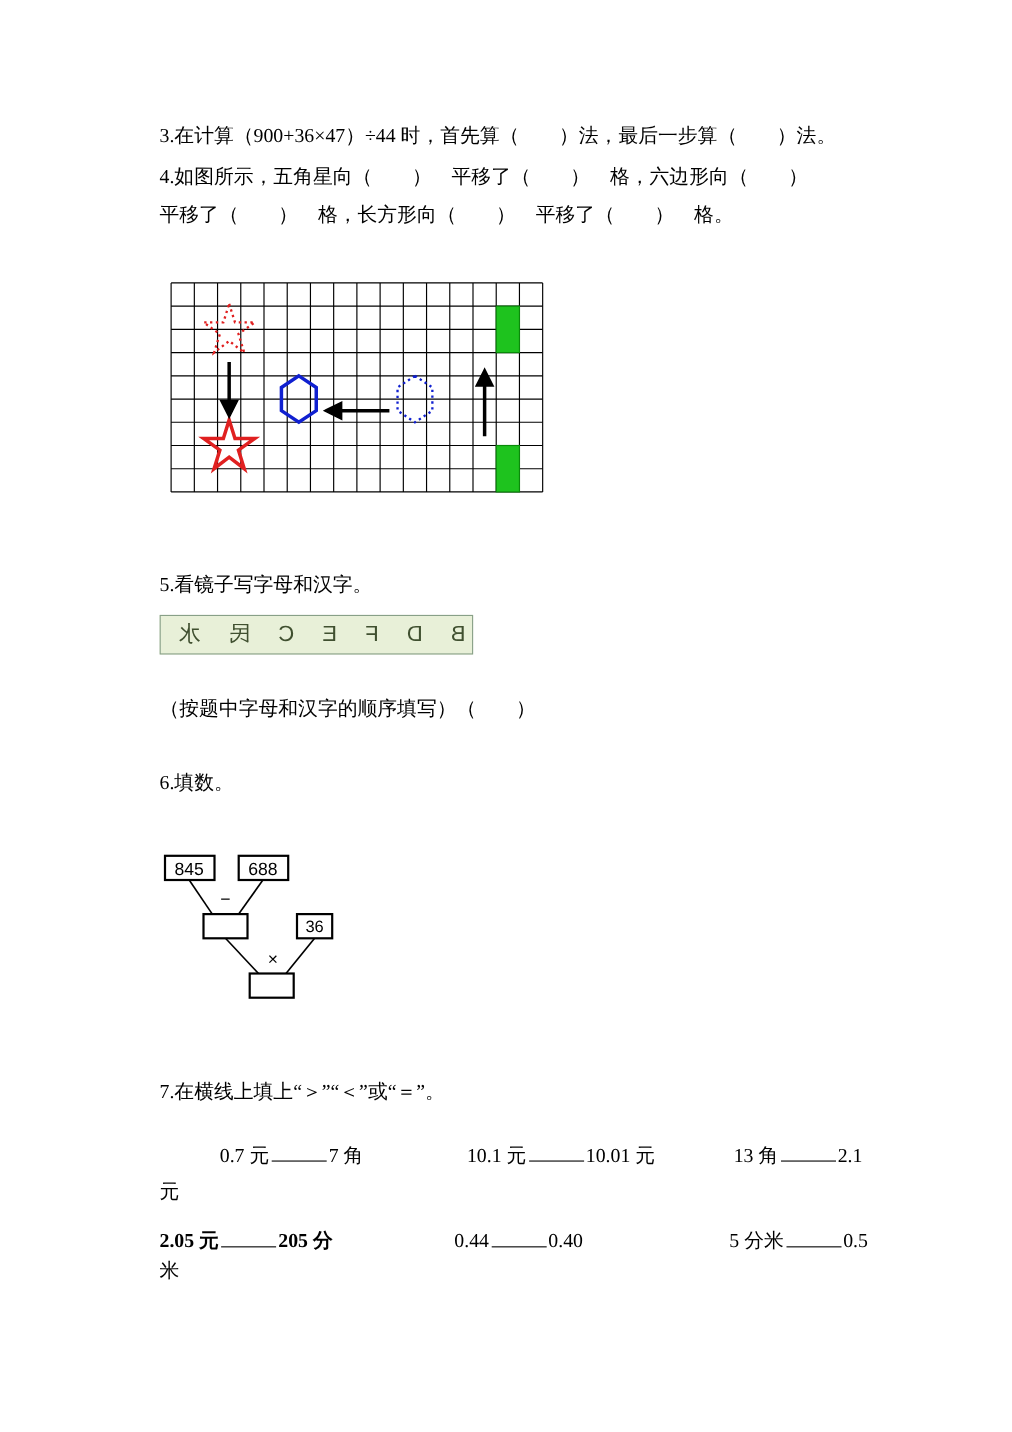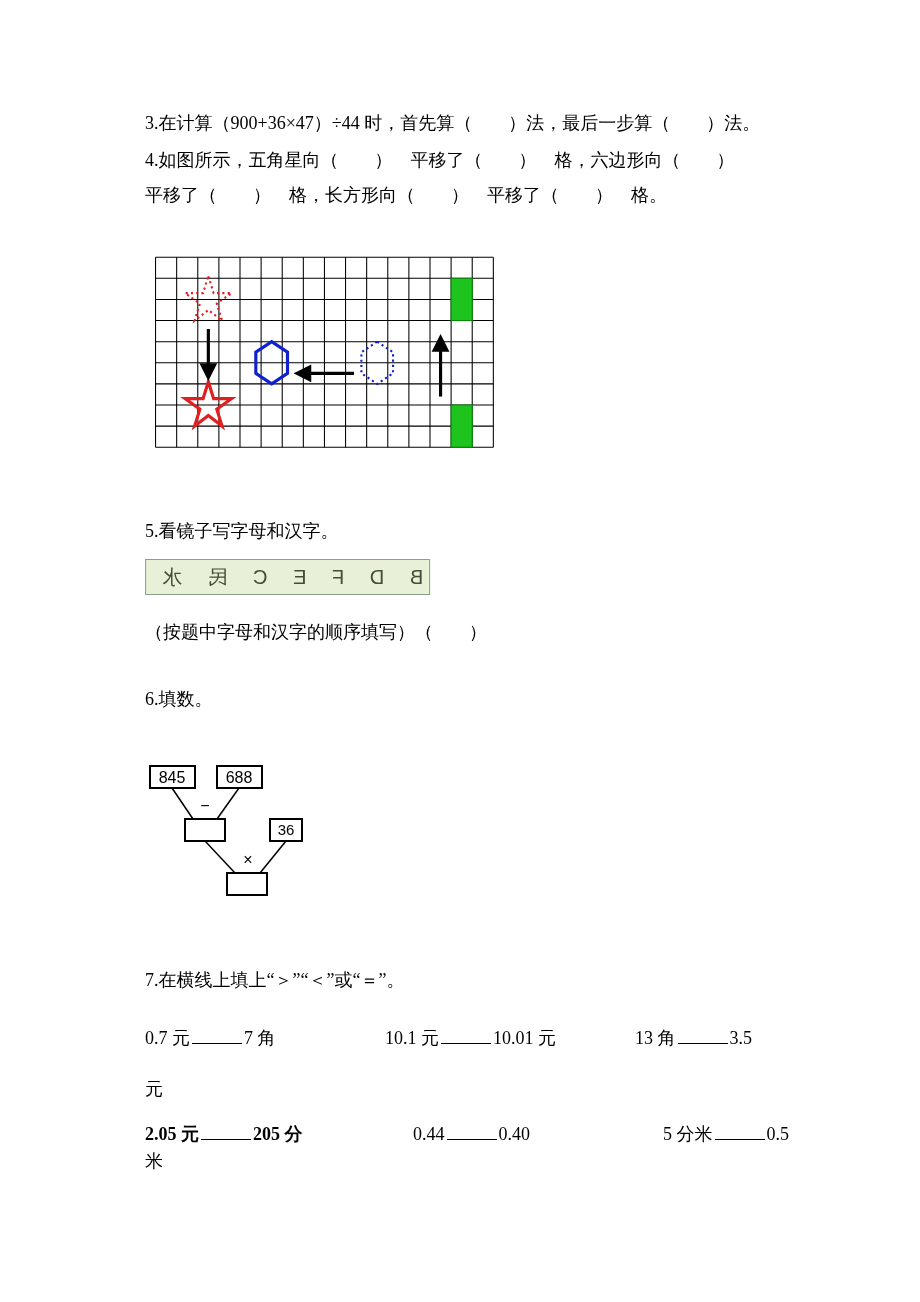--- a/index.html
+++ b/index.html
@@ -32,32 +32,32 @@
       padding: 2px 6px;
       font-family: Arial, sans-serif;
       font-size: 20px;
       letter-spacing: 10px;
       transform: scaleX(-1);
       color: #405030;
       margin-top: 14px;
       margin-bottom: 24px;
     }
     .q5-title { margin-top: 3px; }
-    .q5-sub { margin-bottom: 40px;}
+    .q5-sub { margin-top: 12px; margin-bottom: 40px;}
     .q6-title { margin-bottom: 48px; }
     .q6-svg { margin-bottom: 38px; }
     .q7-title { margin-bottom: 31px; }
     .q7-row1, .q7-row2 { 
       display: flex; 
       flex-wrap: nowrap;
     }
     .q7-row1 .cell, .q7-row2 .cell {
       white-space: nowrap;
     }
-    .q7-row1 { margin-bottom: 24px; }
+    .q7-row1 { margin-bottom: 6px; text-align: center; }
     .q7-row1 .c1 { width: 240px; }
     .q7-row1 .c2 { width: 250px; }
     .q7-row1 .c3 { flex: 1; }
     .q7-row2 .c1 { width: 240px; font-weight: bold; }
     .q7-row2 .c2 { width: 250px; margin-left: 28px; }
     .q7-row2 .c3 { flex: 1; font-family: Liberation Serif, serif; }
     .wrap-tail { display: block; }
     .blank-line {
       display: inline-block;
       border-bottom: 1px solid #000;
@@ -193,21 +193,21 @@
     <div class="q7-title">7.在横线上填上“＞”“＜”或“＝”。</div>
 
     <div class="q7-row1">
       <div class="cell c1">
         <span>0.7 元</span><span class="blank-line"></span><span>7 角</span>
       </div>
       <div class="cell c2">
         <span>10.1 元</span><span class="blank-line"></span><span>10.01 元</span>
       </div>
       <div class="cell c3">
-        <span>13 角</span><span class="blank-line"></span><span>3.5</span>
+        <span>13 角</span><span class="blank-line"></span><span>2.1</span>
       </div>
     </div>
     <div class="wrap-tail">元</div>
 
     <div style="height:18px"></div>
 
     <div class="q7-row2">
       <div class="cell c1">
         <span>2.05 元</span><span class="blank-line"></span><span>205 分</span>
       </div>

